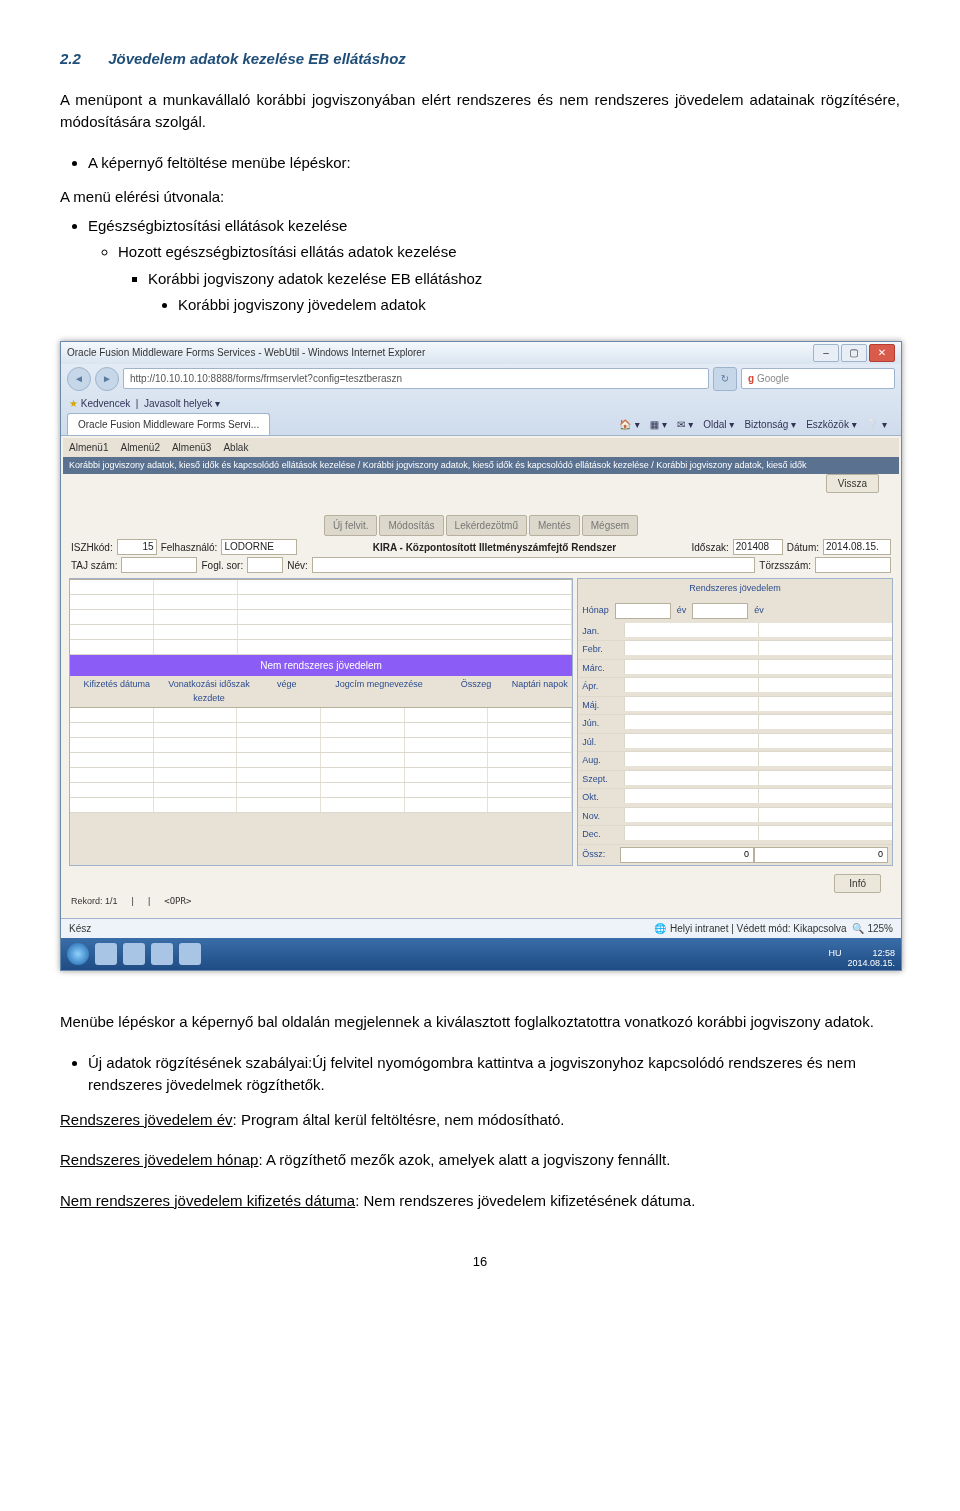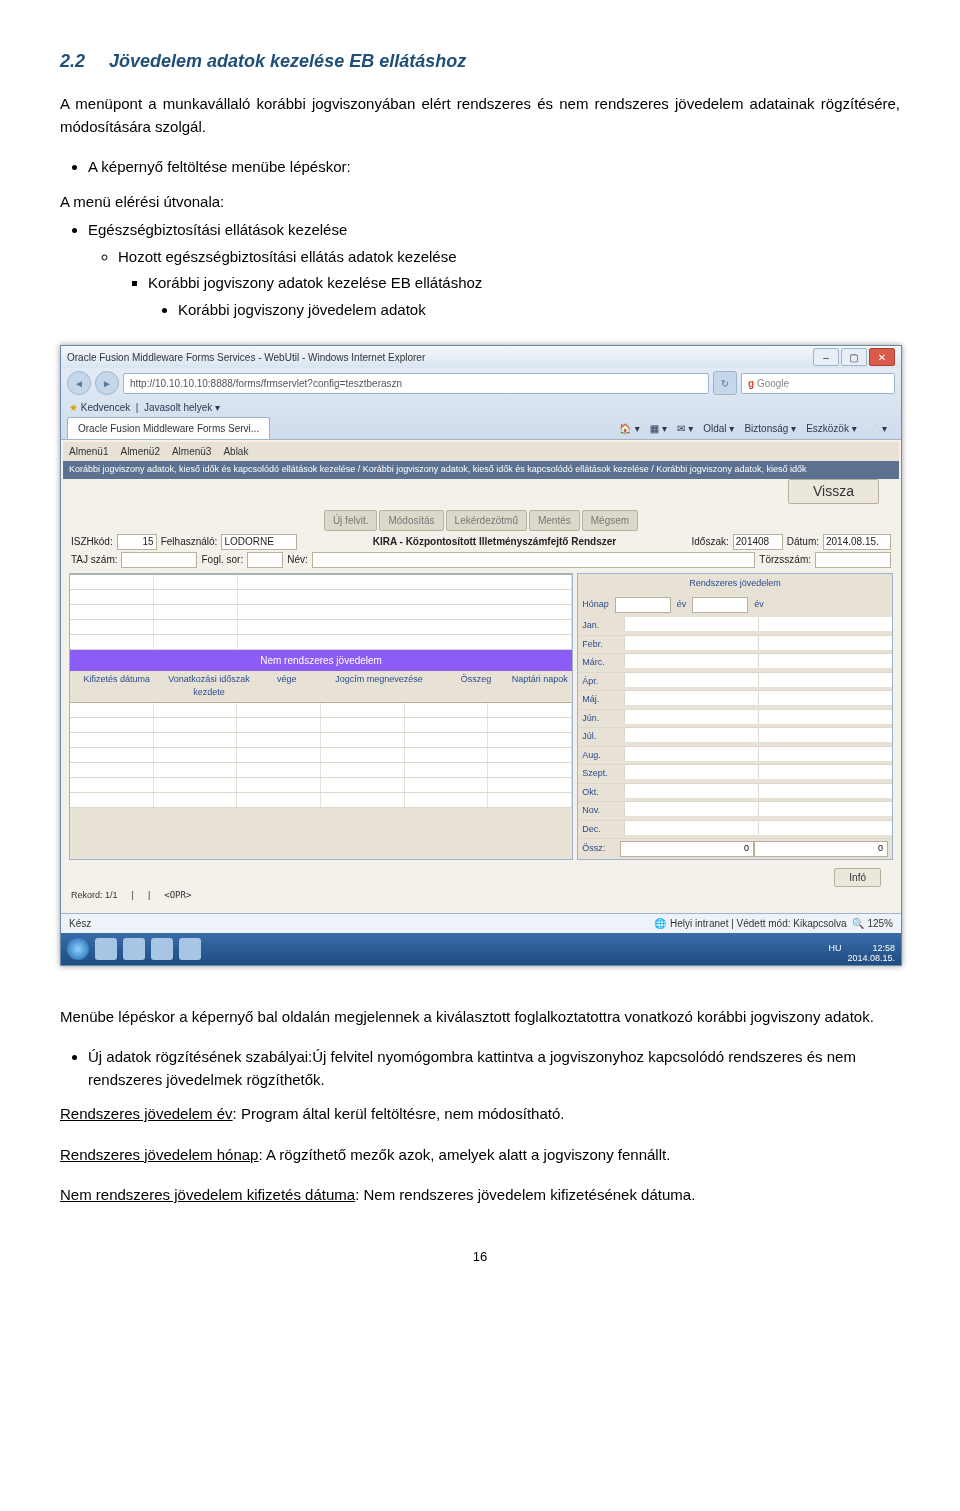--- a/index.html
+++ b/index.html
@@ -9,21 +9,21 @@
     padding: 48px 60px;
     font-size: 15px;
     color: #000;
     line-height: 1.5;
   }
   .doc-heading {
     font-weight: bold;
     font-style: italic;
     color: #1f4e79;
     margin-bottom: 18px;
-    font-size: 18px;
+    font-size: 15px;
   }
   .doc-heading .num { display: inline-block; width: 44px; }
   p.body-text { text-align: justify; margin: 0 0 18px 0; }
   ul.bullets { list-style: disc; margin: 0 0 12px 28px; padding: 0; }
   ul.bullets li { margin-bottom: 4px; }
   ul.sub1 { list-style: circle; margin: 4px 0 4px 30px; padding: 0; }
   ul.sub2 { list-style: square; margin: 4px 0 4px 30px; padding: 0; }
   ul.sub3 { list-style: disc; margin: 4px 0 4px 30px; padding: 0; }
   .menu-path-intro { margin: 12px 0 6px 0; }
   .underlined { text-decoration: underline; }
@@ -84,29 +84,29 @@
   .bc-bar {
     background:#5a7190;
     color:#fff;
     font-size:9px;
     padding:2px 6px;
     white-space:nowrap;
     overflow:hidden;
     text-overflow:ellipsis;
   }
   .form-toolbar {
-    margin:4px auto 2px;
+    margin:20px auto 2px;
     display:flex; gap:2px; justify-content:center;
   }
   .form-btn {
     background:#dcd8cb;border:1px solid #b7b09d;border-radius:2px;
     padding:2px 8px;font-size:10px;color:#777;
   }
   .vissza-row { display:flex; justify-content:flex-end; padding:0 20px 2px 0;}
-  .vissza-btn { background:#ece7db;border:1px solid #b7b09d;border-radius:2px;padding:1px 24px;font-size:14px;color:#333;}
+  .vissza-btn { background:#ece7db;border:1px solid #b7b09d;border-radius:2px;padding:1px 11px;font-size:10px;color:#333;}
   .info-row1,.info-row2 {
     display:flex; align-items:center; gap:4px;
     padding:1px 8px; font-size:10px; color:#222;
   }
   .info-row1 label,.info-row2 label { white-space:nowrap; }
   .fld { background:#fff;border:1px solid #b7b09d;padding:0 2px;height:14px;line-height:14px;display:inline-block;}
   .bold-center { font-weight:bold; }
   .main-grid {
     display:flex; gap:4px; padding:4px 6px;
   }

